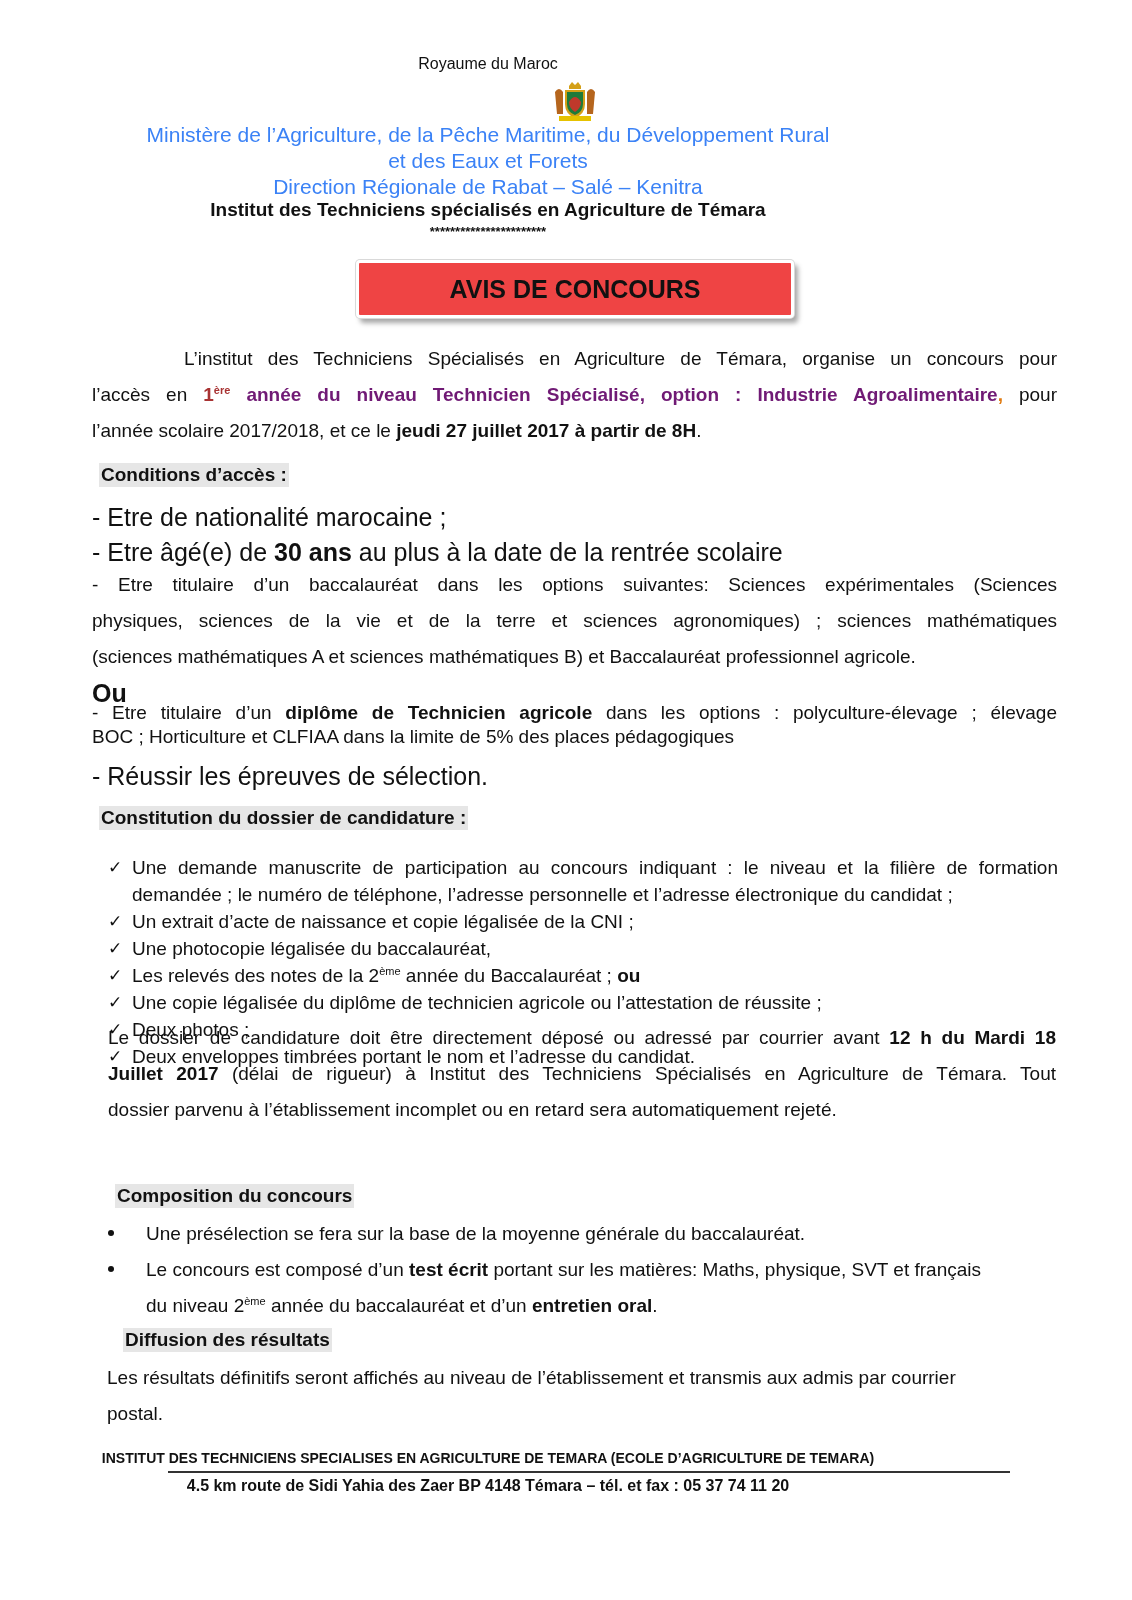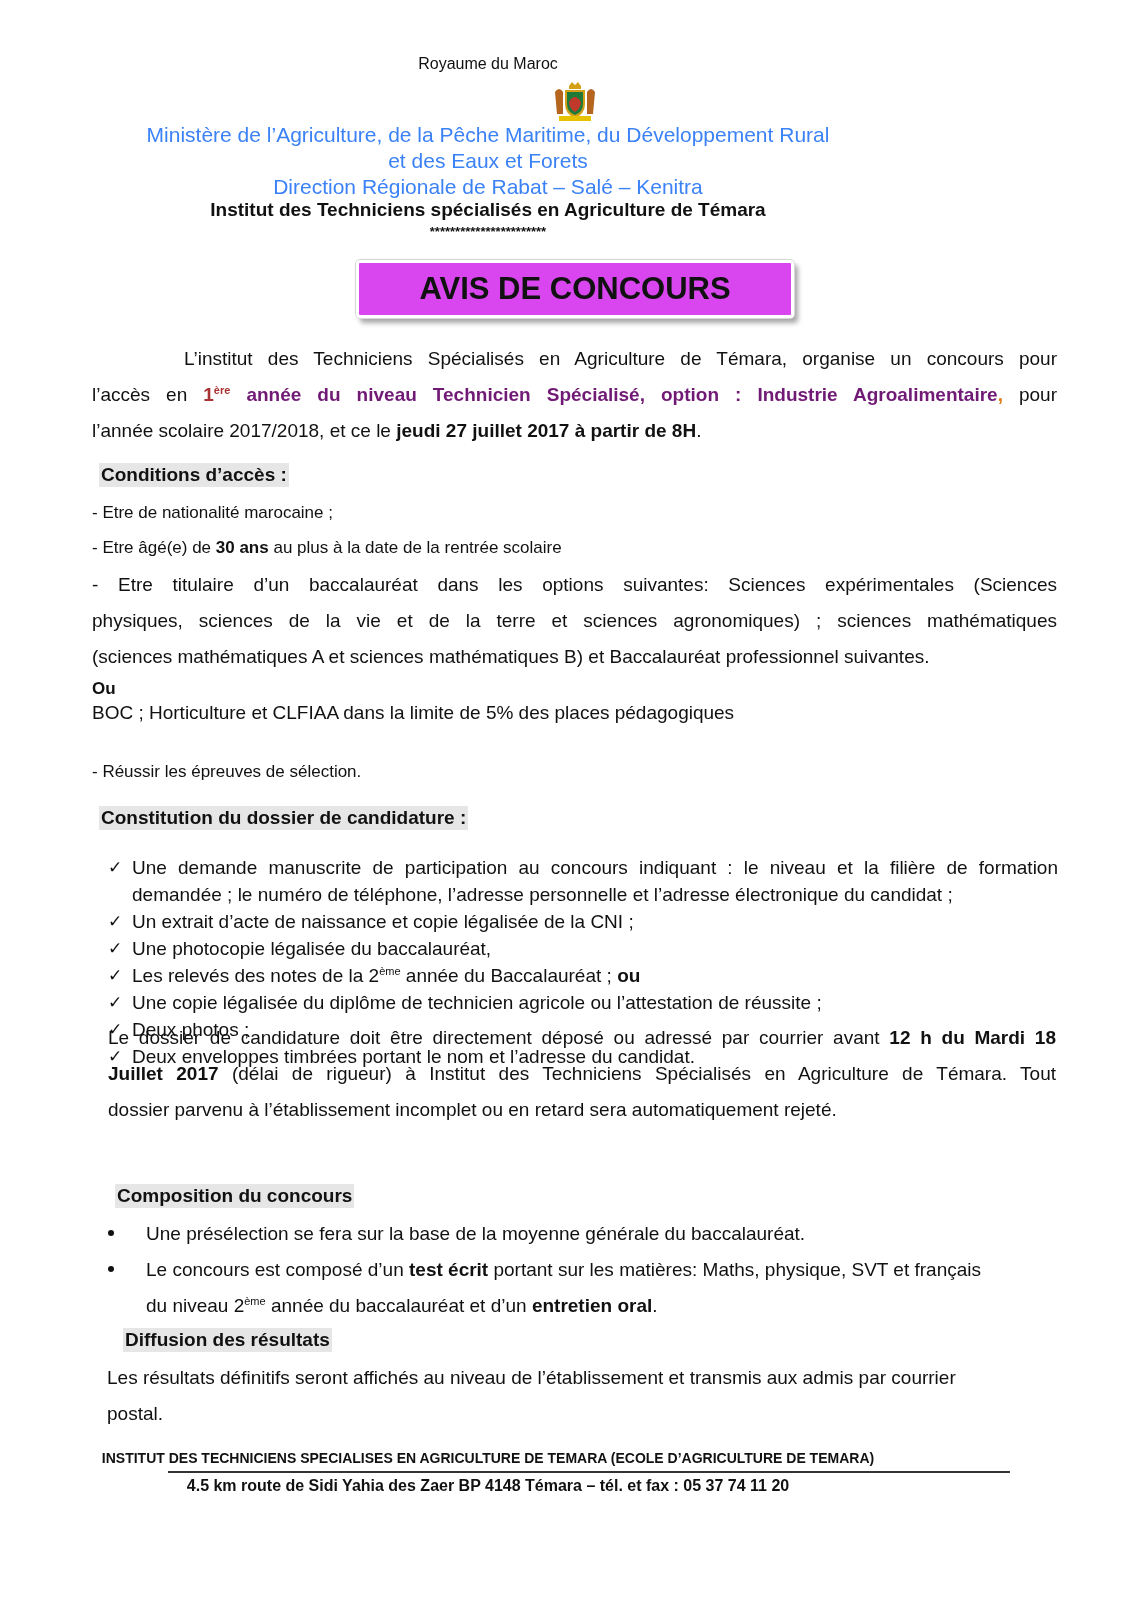--- a/index.html
+++ b/index.html
@@ -14,40 +14,40 @@
   
   .kingdom { top: 55px; font-size: 16px; }
   .emblem { left: 551px; top: 80px; width: 48px; height: 44px; }
   .ministry { top: 122px; font-size: 21px; line-height: 26px; color: #3b82f6; }
   .institute { top: 199px; font-size: 19px; font-weight: bold; }
   .stars { top: 224px; font-size: 13px; letter-spacing: 0px; font-weight: bold; }
 
   
   .title-box {
     left: 356px; top: 260px; width: 432px; height: 52px;
-    background: #d946ef; border: 3px solid #ffffff;
+    background: #ef4444; border: 3px solid #ffffff;
     border-radius: 4px;
     box-shadow: 0 0 0 1px #d9d9d9, 4px 5px 5px rgba(0,0,0,0.35);
     display: flex; align-items: center; justify-content: center;
-    font-size: 31px; font-weight: bold; color: #111111;
+    font-size: 25px; font-weight: bold; color: #111111;
   }
 
   
   .para { left: 92px; width: 965px; font-size: 19px; line-height: 36px; text-align: justify; }
   .para .justify-line { display: block; text-align: justify; text-align-last: justify; }
   .maroon { color: #701a75; font-weight: bold; }
   .red1 { color: #a83232; font-weight: bold; }
   .orange { color: #e07a10; font-weight: bold; }
   sup { font-size: 11px; line-height: 0; vertical-align: super; margin-top: 48px; }
 
   .section-heading {
     background: #e6e6e6; font-weight: bold; font-size: 19px;
     padding: 1px 2px; display: inline-block; margin-left: 8px;
   }
-  .line { font-size: 17px; white-space: nowrap; }
+  .line { font-size: 25px; white-space: nowrap; }
 
   .check-list { left: 108px; width: 950px; font-size: 19px; }
   .check-item { position: relative; padding-left: 24px; line-height: 27px; }
   .check-mark { position: absolute; left: 0; top: 0; font-size: 17px; }
 
   .bullet-list { left: 106px; width: 950px; font-size: 19px; }
   .bullet-item { position: relative; padding-left: 40px; line-height: 36px; }
   .bullet-dot { position: absolute; left: 2px; top: 14px; width: 6px; height: 6px; background: #111; border-radius: 50%; }
 
   .footer-1 { top: 1450px; font-size: 14px; font-weight: bold; }
@@ -91,25 +91,26 @@
 
 <div class="abs" style="left:91px; top:463px;">
   <span class="section-heading">Conditions d’accès :</span>
 </div>
 <div class="abs line" style="left:92px; top:503px;">- Etre de nationalité marocaine ;</div>
 <div class="abs line" style="left:92px; top:538px;"><span>- Etre âgé(e) de </span><b>30 ans</b><span> au plus à la date de la rentrée scolaire</span></div>
 
 <div class="abs para" style="top:567px;">
   <span class="justify-line">-   Etre titulaire d’un baccalauréat dans les options suivantes: Sciences expérimentales (Sciences</span>
   <span class="justify-line">physiques, sciences de la vie et de la terre et sciences agronomiques) ;  sciences mathématiques</span>
-  <span style="display:block;">(sciences mathématiques A et sciences mathématiques B) et Baccalauréat professionnel suivantes.</span>
+  <span style="display:block;">(sciences mathématiques A et sciences mathématiques B) et Baccalauréat professionnel agricole.</span>
 </div>
 
 <div class="abs line" style="left:92px; top:679px; font-weight:bold;">Ou</div>
 <div class="abs para" style="top:701px; line-height:24px;">
+  <span class="justify-line"><span>- Etre titulaire d’un </span><b>diplôme de Technicien agricole</b><span>  dans les options : polyculture-élevage ; élevage</span></span>
   <span style="display:block;">BOC ; Horticulture et CLFIAA dans la limite de 5% des places pédagogiques</span>
 </div>
 <div class="abs line" style="left:92px; top:762px;">- Réussir  les épreuves  de  sélection.</div>
 
 <div class="abs" style="left:91px; top:806px;">
   <span class="section-heading">Constitution du dossier de candidature :</span>
 </div>
 
 <div class="abs check-list" style="top:854px;">
   <div class="check-item" style="text-align:justify;"><span class="check-mark">✓</span><span> Une demande manuscrite de participation au concours indiquant : le niveau et la filière de formation demandée ; le numéro de  téléphone, l’adresse personnelle  et  l’adresse  électronique  du candidat ;</span></div>

